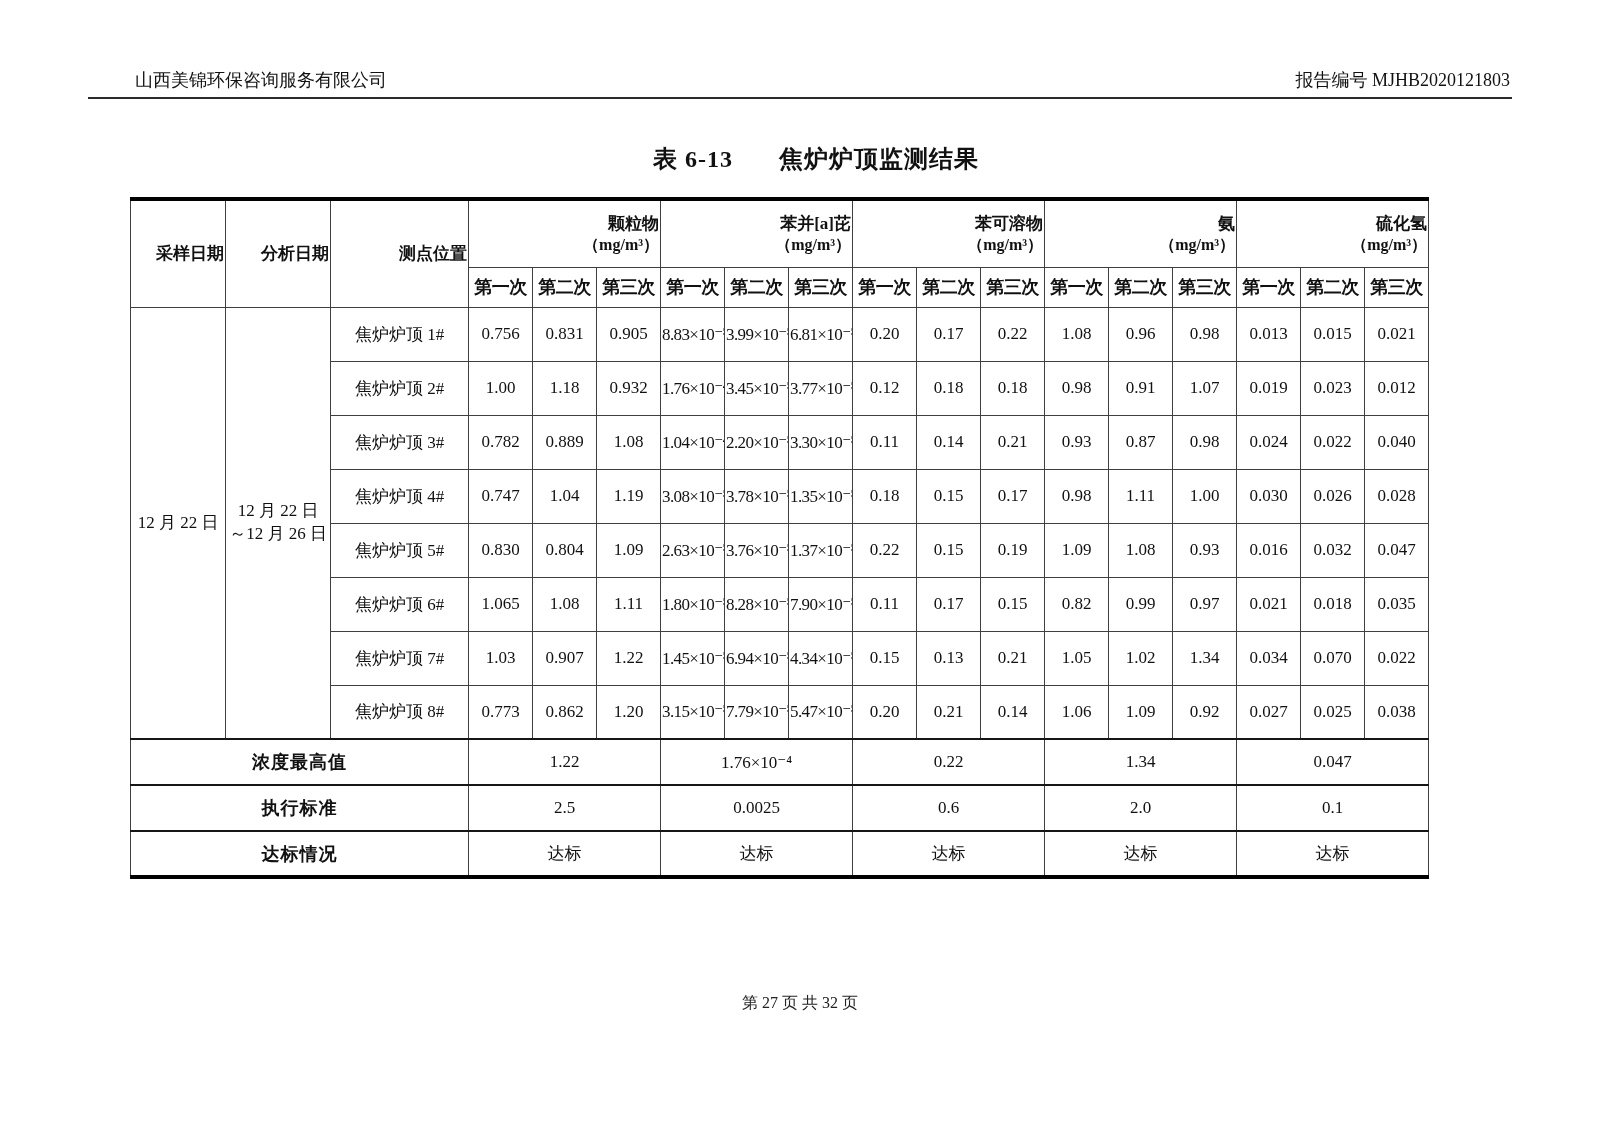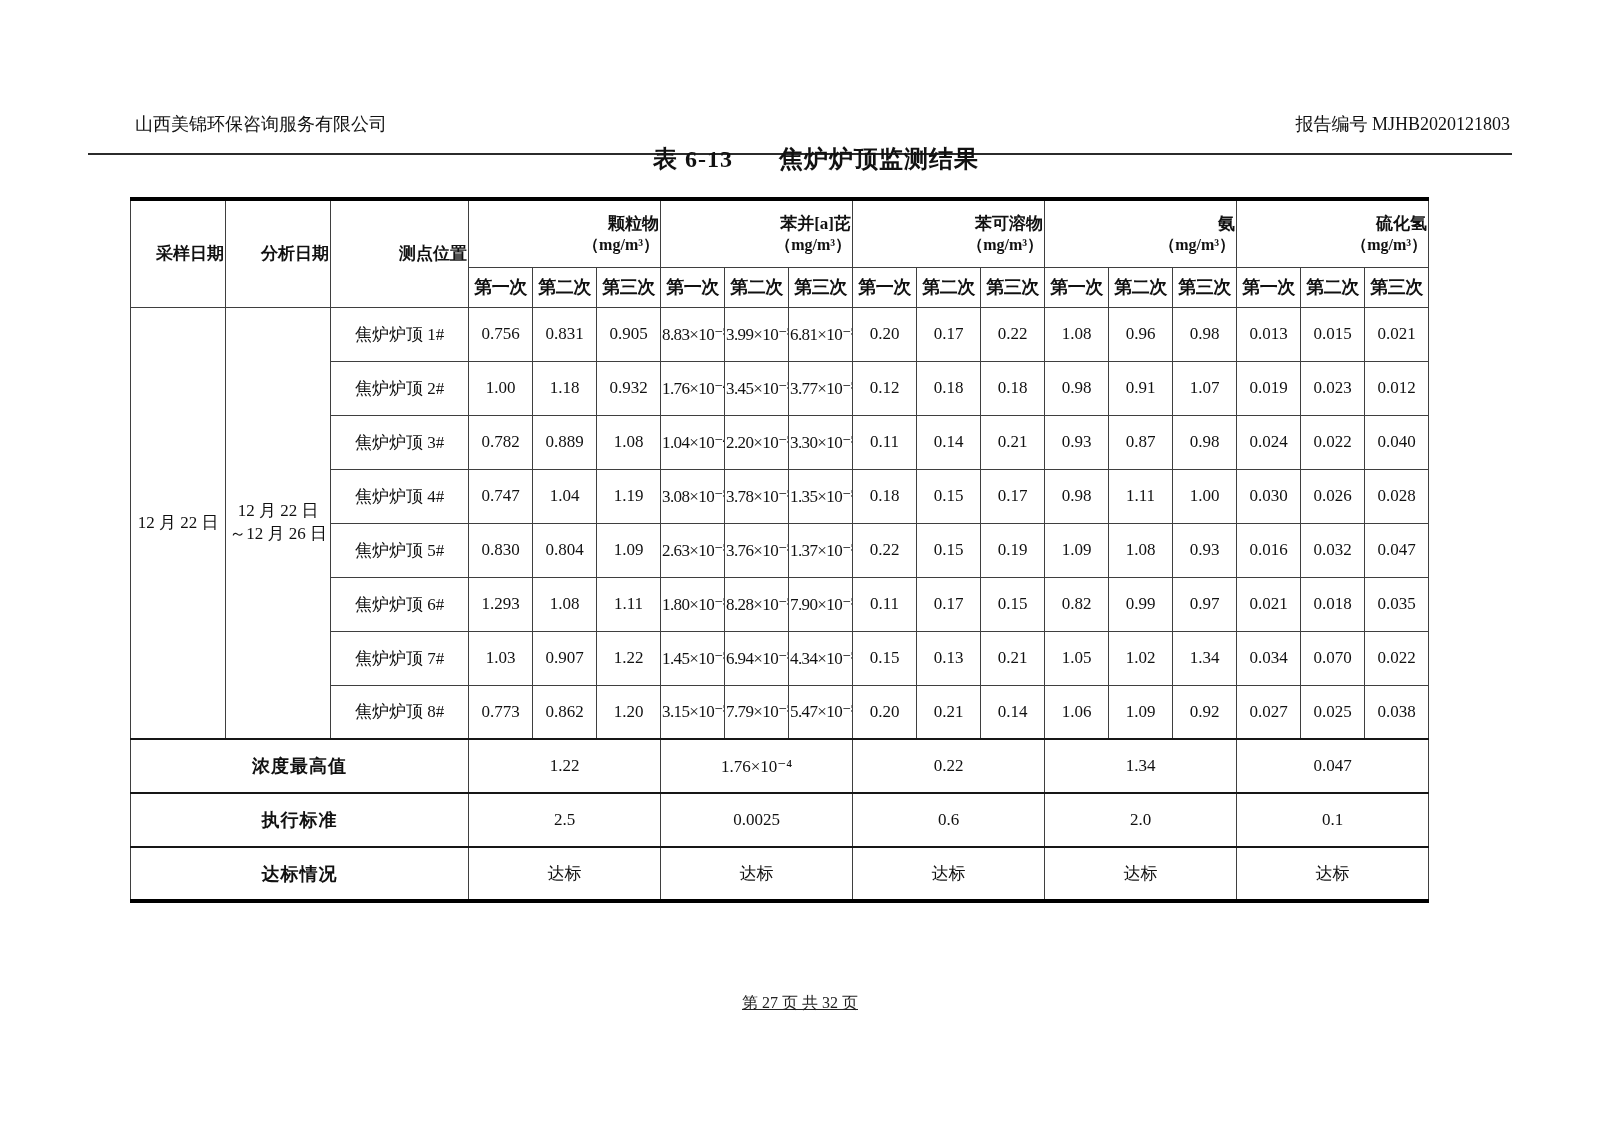--- a/index.html
+++ b/index.html
@@ -8,22 +8,21 @@
     background: #ffffff;
     font-family: "Liberation Serif", "DejaVu Serif", serif;
     color: #111;
     position: relative;
     overflow: hidden;
   }
   .doc-header {
     position: absolute;
     left: 88px; right: 88px; top: 68px;
     border-bottom: 2px solid #2b2b2b;
-    padding-bottom: 17px;
-    margin-top: 44px;
+    padding-bottom: 5px;
   }
   .doc-header-inner {
     display: flex;
     justify-content: space-between;
     align-items: flex-end;
     padding: 0 2px 0 47px;
     font-size: 18px;
   }
   .doc-title {
     position: absolute;
@@ -54,29 +53,28 @@
     padding: 0 1px;
     overflow: hidden;
   }
   tr.h1 th { height: 68px; font-weight: bold; text-align: right; }
   tr.h1 th .unit { font-size: 16px; }
   tr.h2 th { height: 40px; font-weight: bold; font-size: 18px; letter-spacing: -0.5px; }
   tr.datarow td { height: 54px; }
   td.loc { font-size: 17px; }
   td.sup { font-size: 13px; letter-spacing: -0.6px; }
   td.datecell div { line-height: 1.35; }
-  tr.sumrow td { height: 54px; border-top: 2px solid #161616; }
+  tr.sumrow td { height: 46px; border-top: 2px solid #161616; }
   tr.sumrow td.sumlabel { font-weight: bold; font-size: 18px; letter-spacing: 1px; }
   .doc-footer {
     position: absolute;
     top: 993px; left: 0; width: 100%;
     text-align: center;
     font-size: 16px;
     color: #222;
-    text-decoration: underline;
   }
 </style>
 </head>
 <body>
 
 <div class="doc-header">
   <div class="doc-header-inner">
     <span>山西美锦环保咨询服务有限公司</span>
     <span>报告编号 MJHB2020121803</span>
   </div>
@@ -242,21 +240,21 @@
       <td>0.19</td>
       <td>1.09</td>
       <td>1.08</td>
       <td>0.93</td>
       <td>0.016</td>
       <td>0.032</td>
       <td>0.047</td>
     </tr>
     <tr class="datarow">
       <td class="loc">焦炉炉顶 6#</td>
-      <td>1.293</td>
+      <td>1.065</td>
       <td>1.08</td>
       <td>1.11</td>
       <td class="sup">1.80×10⁻⁵</td>
       <td class="sup">8.28×10⁻⁵</td>
       <td class="sup">7.90×10⁻⁵</td>
       <td>0.11</td>
       <td>0.17</td>
       <td>0.15</td>
       <td>0.82</td>
       <td>0.99</td>

